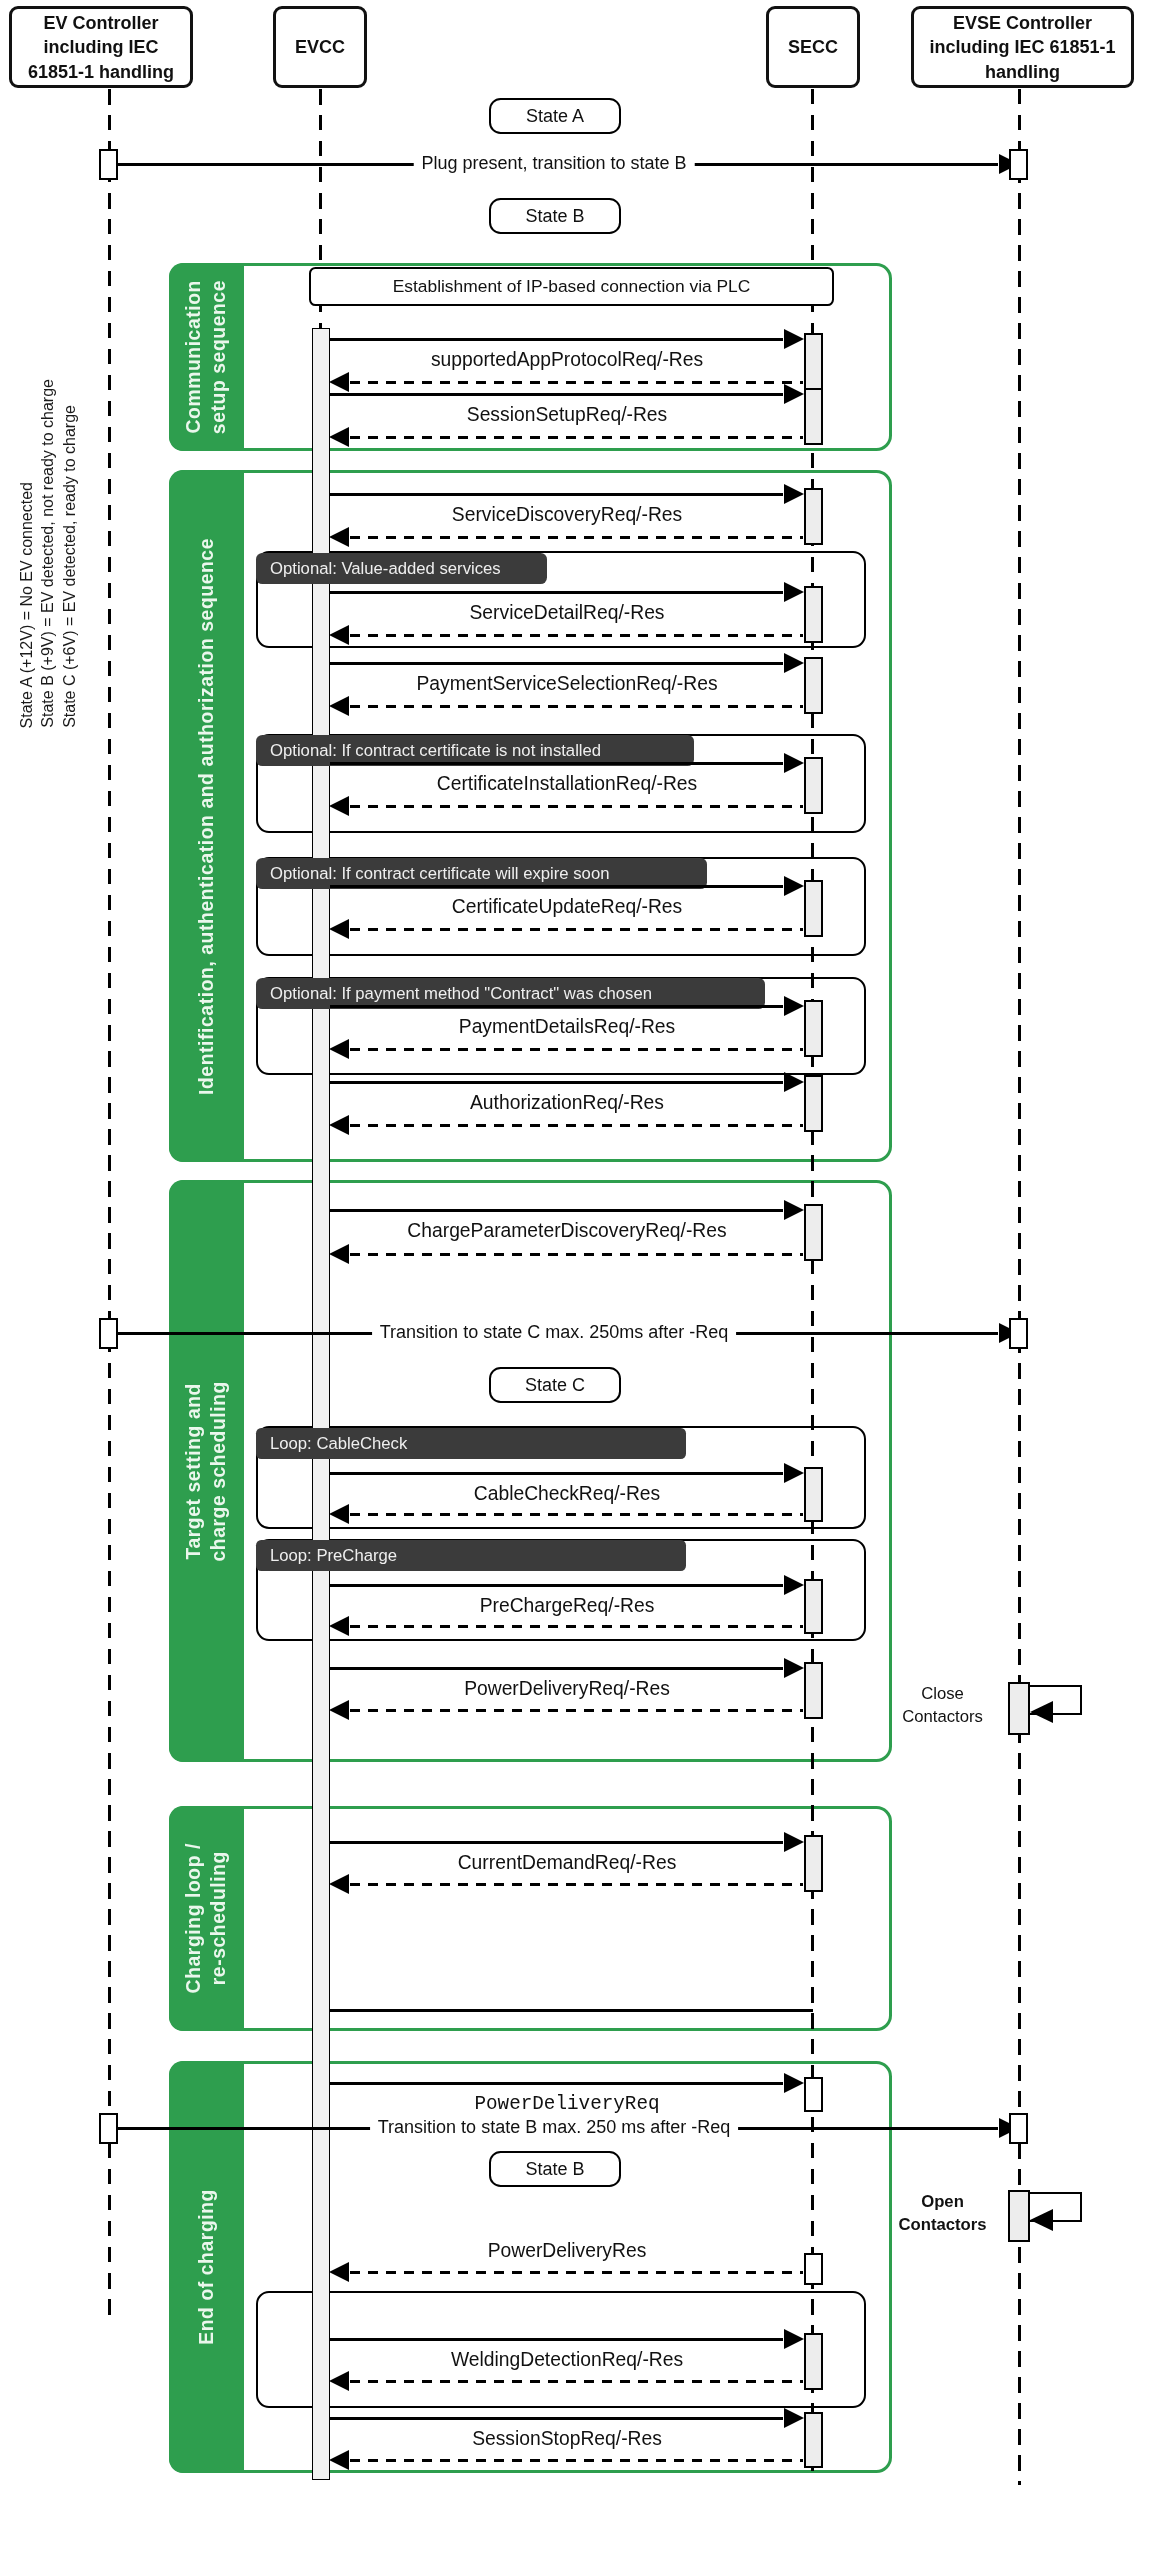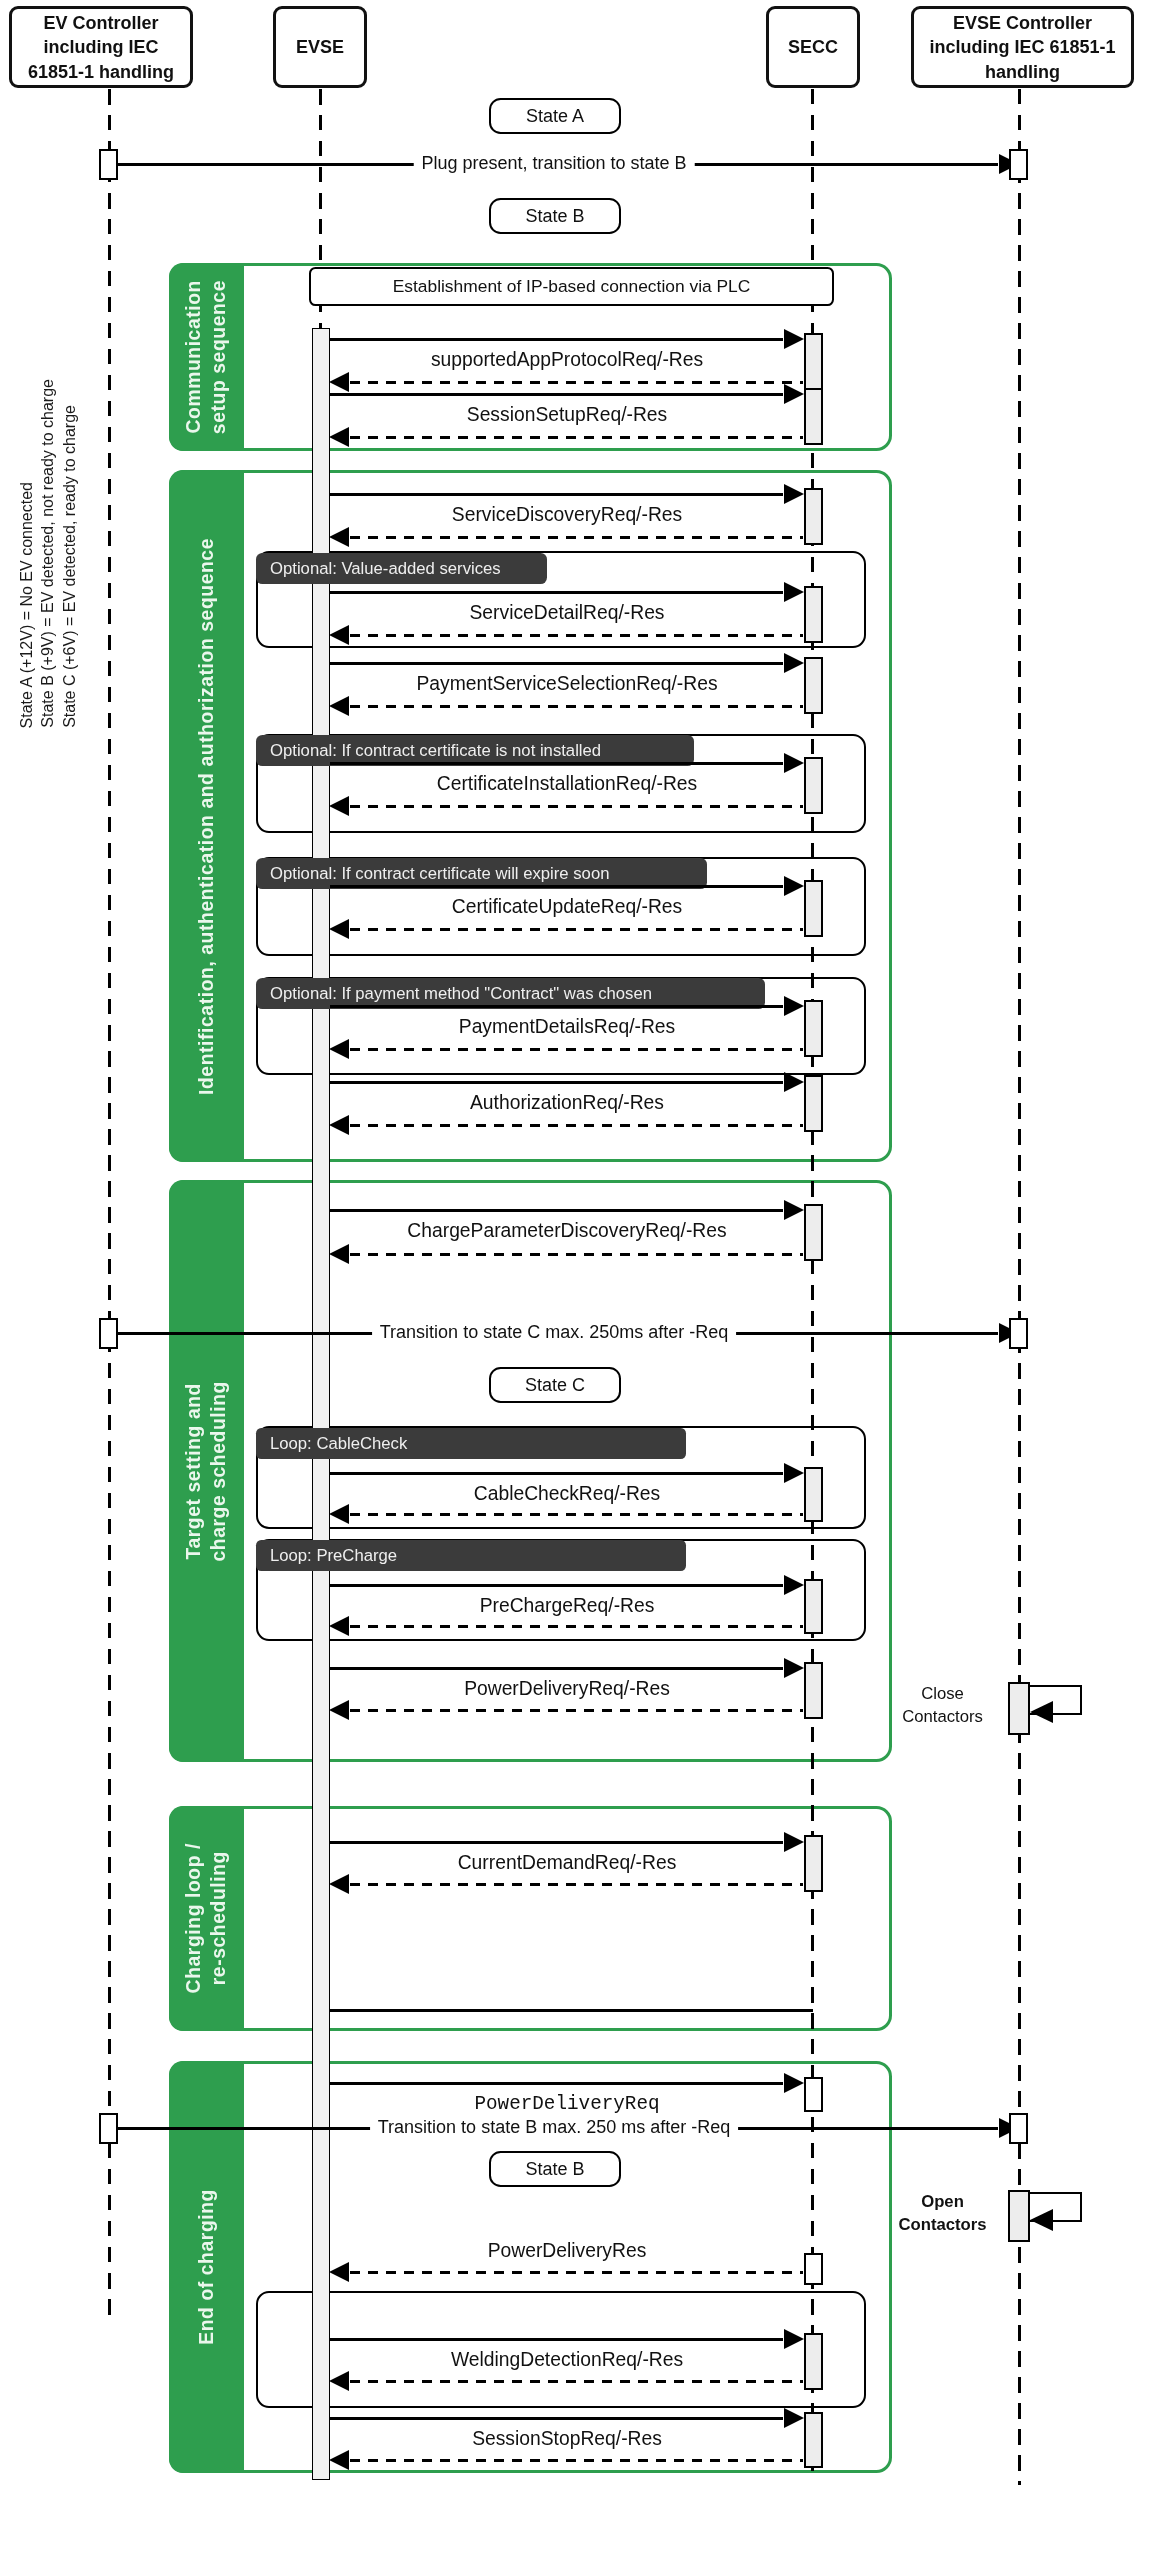--- a/index.html
+++ b/index.html
@@ -108,21 +108,21 @@
   </div>
 
   <div class="ll" style="left:108px;top:89px;height:2230px;"></div>
   <div class="ll" style="left:319px;top:89px;height:245px;"></div>
   <div class="ll" style="left:811px;top:89px;height:2392px;"></div>
   <div class="ll" style="left:1018px;top:89px;height:2396px;"></div>
 
   <div class="bar" style="top:328px;height:2152px;"></div>
 
   <div class="pbox" style="left:9px;width:184px;">EV Controller including IEC 61851-1 handling</div>
-  <div class="pbox" style="left:273px;width:94px;">EVSE</div>
+  <div class="pbox" style="left:273px;width:94px;">EVCC</div>
   <div class="pbox" style="left:766px;width:94px;">SECC</div>
   <div class="pbox" style="left:911px;width:223px;">EVSE Controller including IEC 61851-1 handling</div>
 
   <div class="legend" style="left:18px;">State A (+12V) = No EV connected</div>
   <div class="legend" style="left:39px;">State B (+9V)  = EV detected, not ready to charge</div>
   <div class="legend" style="left:61px;">State C (+6V)  = EV detected, ready to charge</div>
 
   <div class="state" style="top:98px;">State A</div>
 
   <div class="req" style="left:109px;width:889px;top:163px;"></div>

